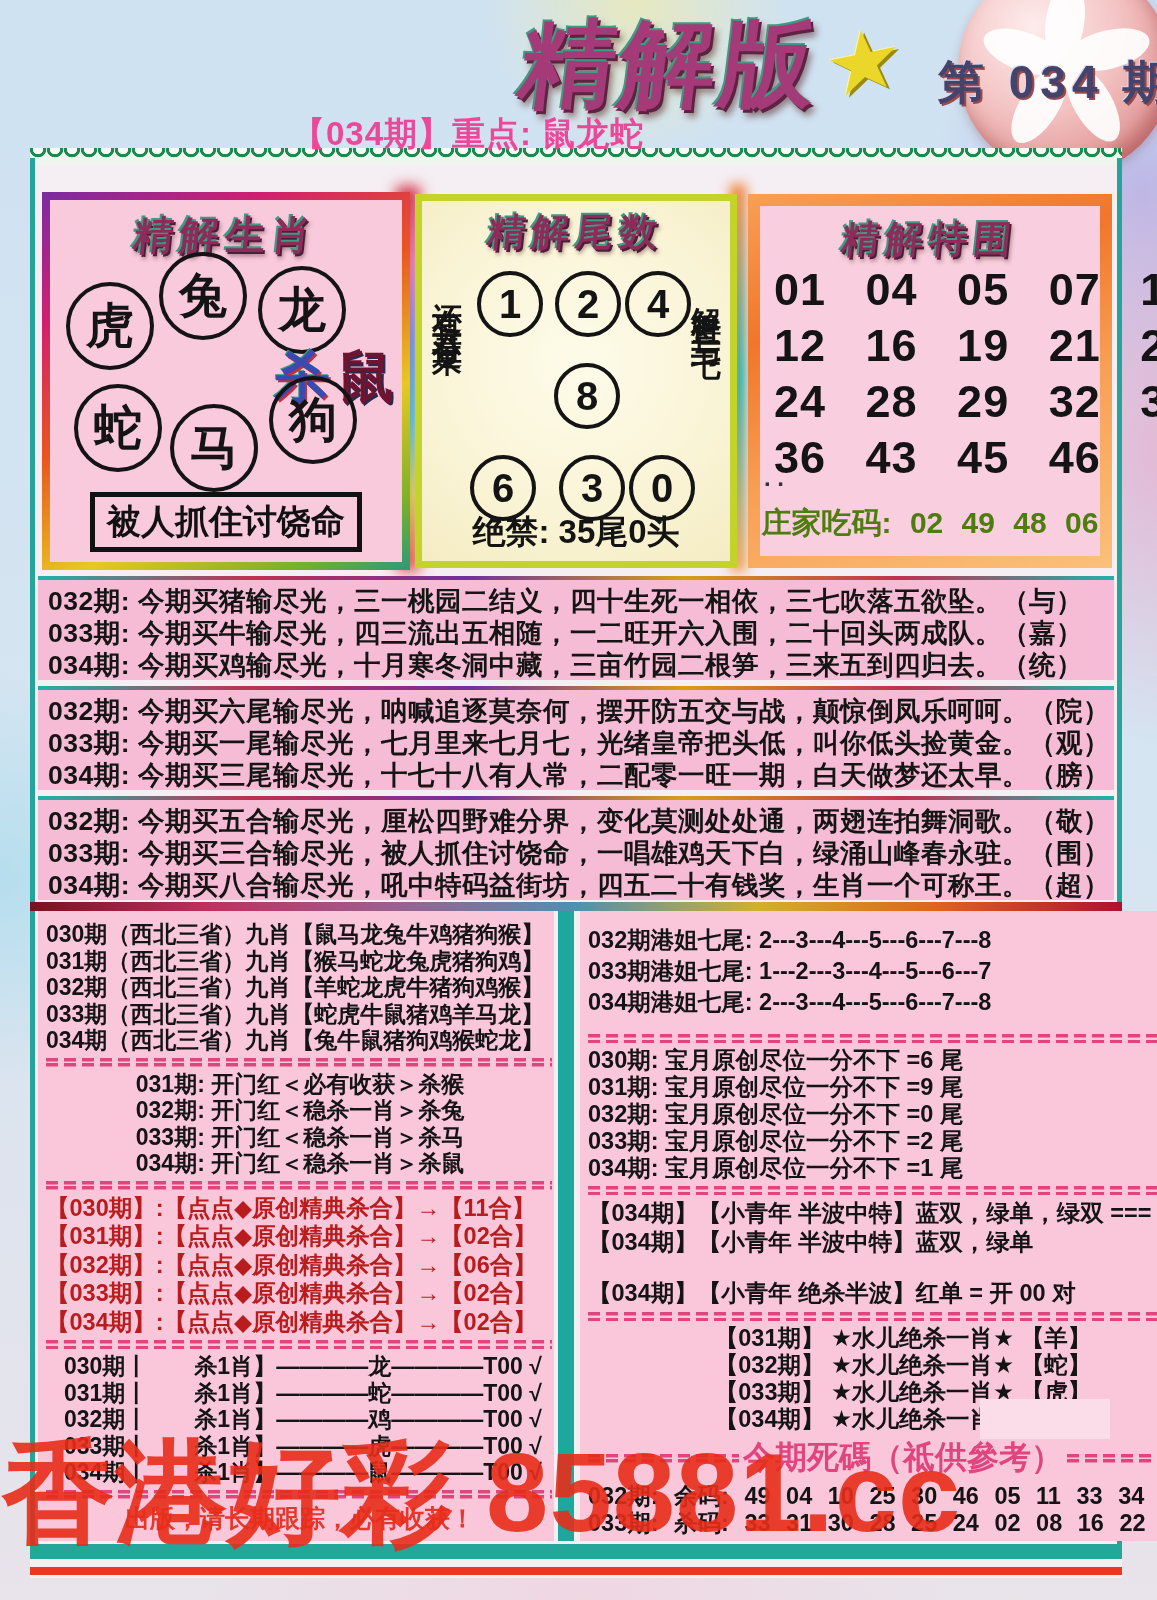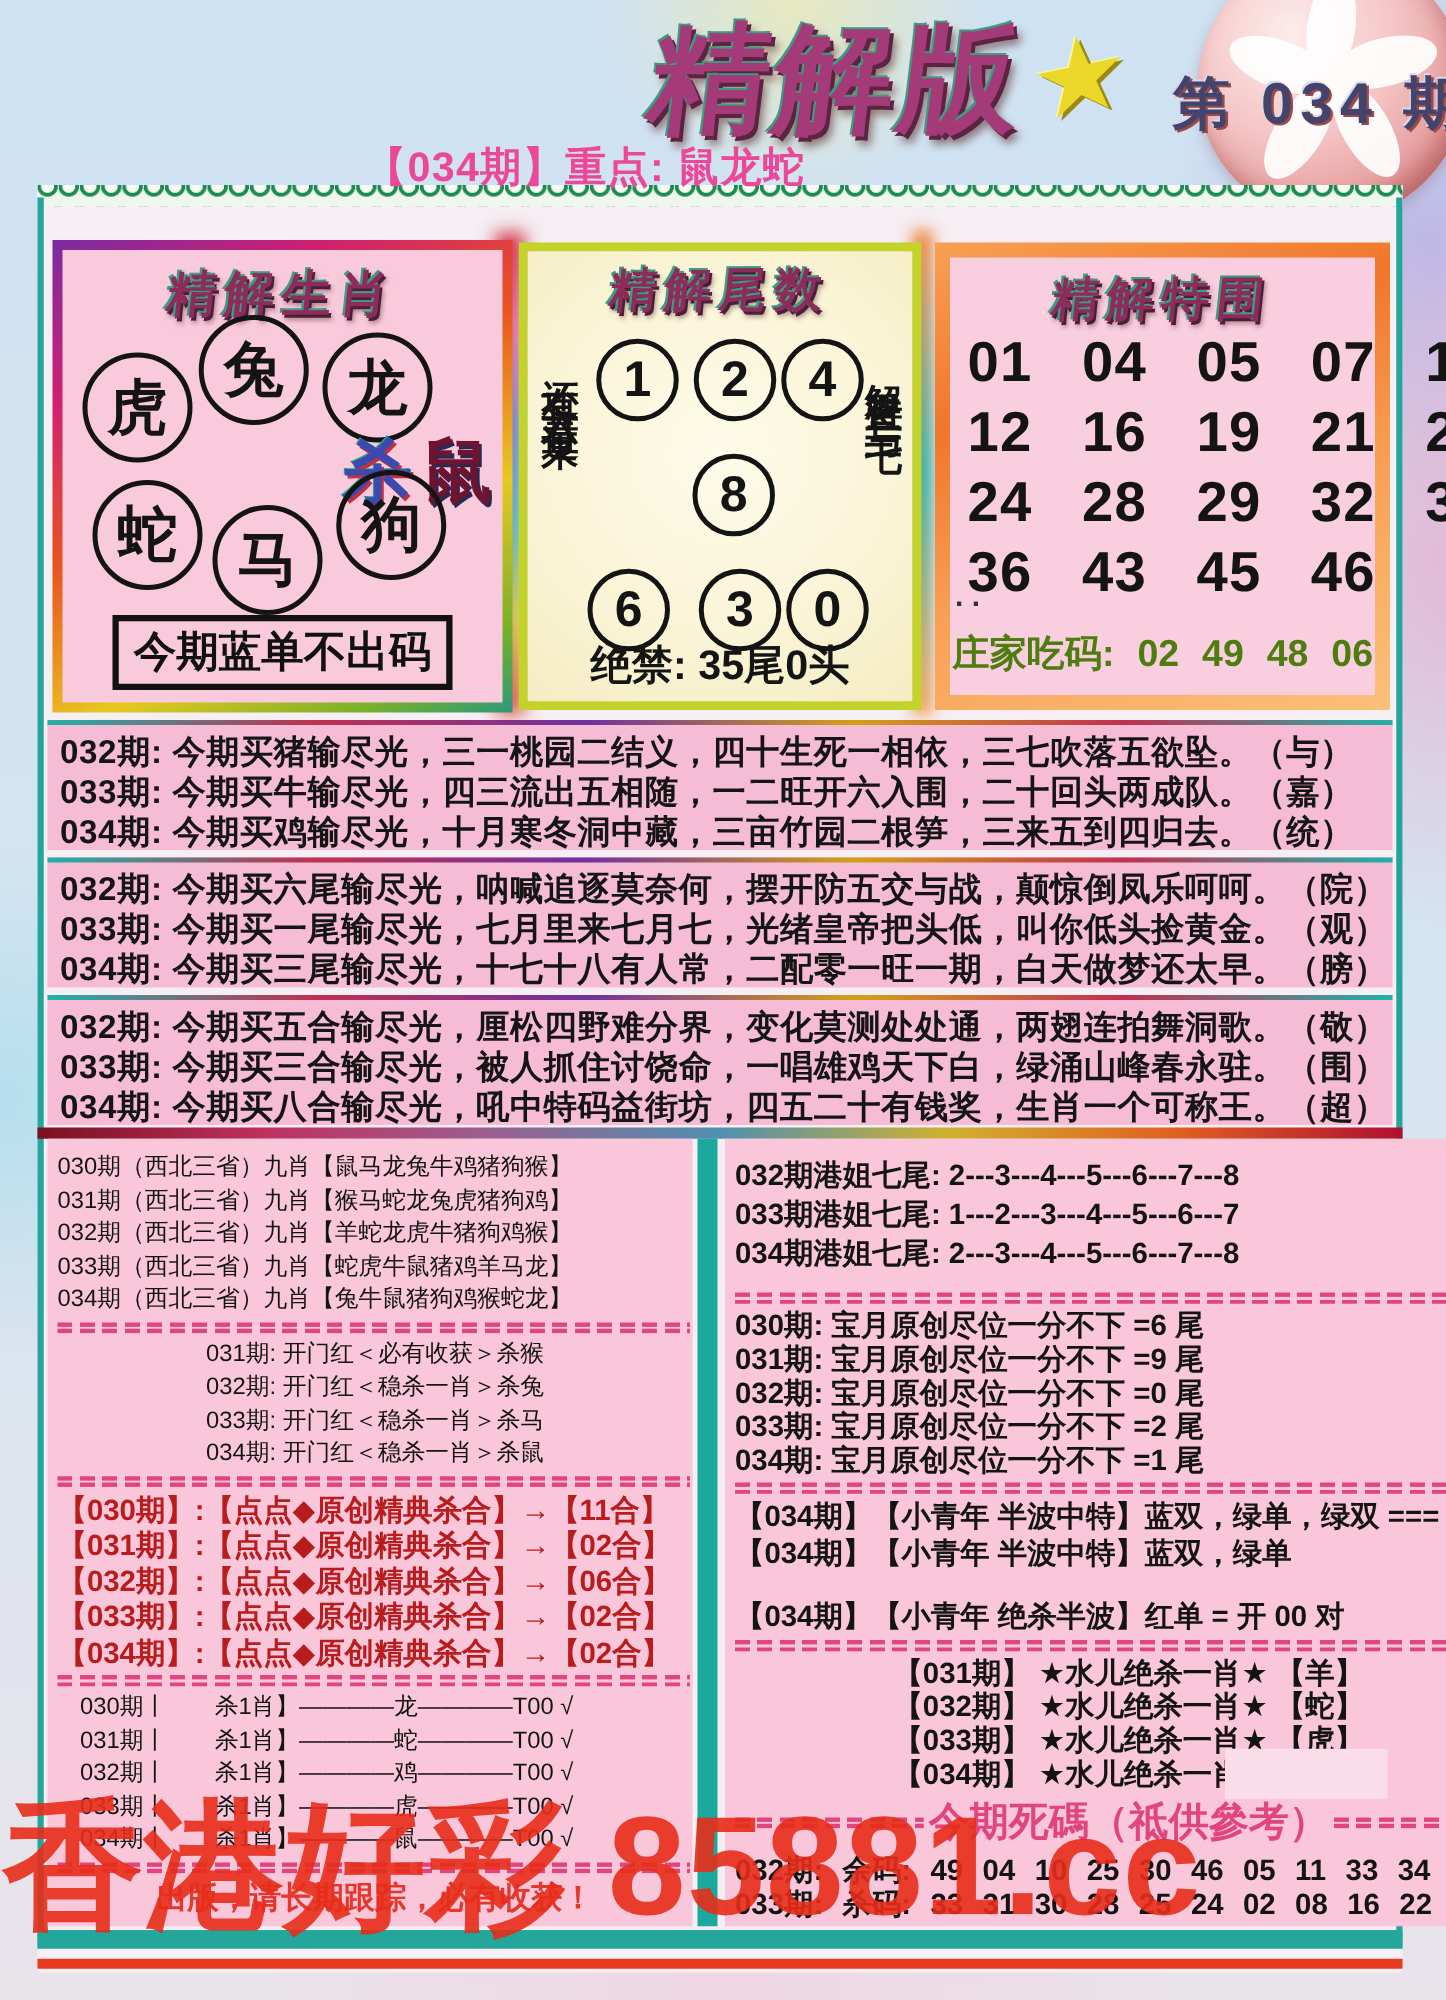--- a/index.html
+++ b/index.html
@@ -77,21 +77,21 @@
     border-top:4px solid;border-image:linear-gradient(90deg,#20b2aa,#c03050,#7030a0,#d4a017,#c03050,#20b2aa) 1;}
   .verse-line{font-size:26.5px;line-height:32px;font-weight:800;color:#151515;white-space:nowrap;letter-spacing:0.5px;}
   .rainbow-bar{left:0;top:754px;width:100%;height:9px;
     background:linear-gradient(90deg,#7a1020,#c03060,#9a6090,#5090b0,#d0b030,#e06020,#b01030);}
   
   .col-left{left:8px;top:763px;width:516px;height:630px;background:#f9c6da;overflow:hidden;
     padding:10px 0 0 8px;box-sizing:border-box;}
   .col-divider{left:528px;top:763px;width:16px;height:630px;background:#1ca89d;}
   .col-right{left:550px;top:763px;width:638px;height:630px;background:#f9c6da;overflow:hidden;
     padding:14px 0 0 8px;box-sizing:border-box;}
-  .lc-line{font-size:19px;line-height:26.5px;font-weight:400;color:#141414;white-space:nowrap;}
+  .lc-line{font-size:23px;line-height:26.5px;font-weight:700;color:#141414;white-space:nowrap;}
   .center{text-align:center;}
   .dot-line{font-size:23.5px;line-height:28.5px;font-weight:900;color:#b91c1c;white-space:nowrap;}
   .sep{height:9px;margin:4px 2px 4px 0;
     background-image:
       repeating-linear-gradient(90deg,#e0457e 0 12px,rgba(0,0,0,0) 12px 18px),
       repeating-linear-gradient(90deg,#e0457e 0 12px,rgba(0,0,0,0) 12px 18px);
     background-size:100% 3.5px;background-position:0 0,0 5.5px;background-repeat:no-repeat;}
   .rc-line{font-size:23.5px;line-height:27px;font-weight:800;color:#141414;white-space:nowrap;}
   .rc-gap{height:22px;}
   .footer-note{font-size:25px;line-height:30px;font-weight:900;color:#e5372b;text-align:center;white-space:nowrap;}
@@ -138,21 +138,21 @@
     <div class="abs zodiac-box">
       <div class="zodiac-inner">
         <div class="box-title" style="padding-top:8px;">精解生肖</div>
         <div class="zo-circle" style="left:109px;top:52px;">兔</div>
         <div class="zo-circle" style="left:16px;top:82px;">虎</div>
         <div class="zo-circle" style="left:208px;top:66px;">龙</div>
         <div class="kill-text" style="top:140px;text-align:right;"><span class="kill-first">杀</span><span class="kill-second">鼠</span></div>
         <div class="zo-circle" style="left:24px;top:184px;">蛇</div>
         <div class="zo-circle" style="left:120px;top:204px;">马</div>
         <div class="zo-circle" style="left:219px;top:176px;">狗</div>
-        <div class="blue-note">今期蓝单不出码</div>
+        <div class="blue-note">被人抓住讨饶命</div>
       </div>
     </div>
 
     <div class="tail-box">
       <div class="box-title" style="padding-top:6px;font-size:38px;">精解尾数</div>
       <div class="v-text" style="left:4px;top:78px;">还有二六看过来</div>
       <div class="v-text" style="right:4px;top:82px;">解得三三与三七</div>
       <div class="digit-circle" style="left:55px;top:70px;">1</div>
       <div class="digit-circle" style="left:133px;top:70px;">2</div>
       <div class="digit-circle" style="left:203px;top:70px;">4</div>

